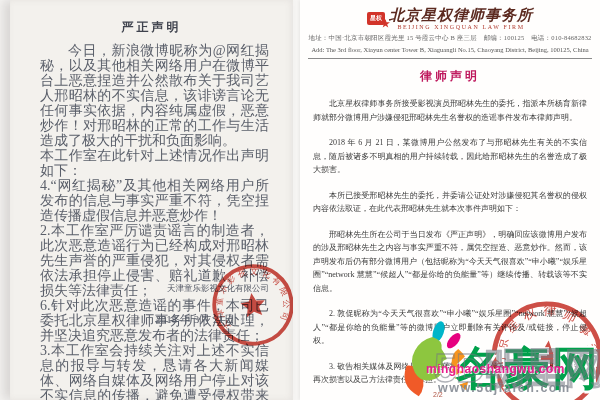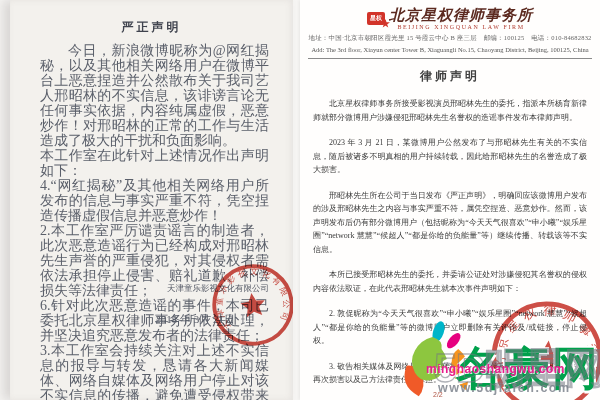--- a/index.html
+++ b/index.html
@@ -24,21 +24,21 @@
   .logo-box{position:relative;width:18px;height:13px;background:#d2342a;border-radius:2px;
             color:#fff;font-size:6px;line-height:13px;text-align:center;font-weight:bold;}
   .logo-star{position:absolute;right:-5px;bottom:-4px;color:#d2342a;font-size:10px;line-height:10px;}
   .firm-cn{font-size:15px;font-weight:bold;color:#5c2a20;letter-spacing:1px;
            font-family:"Liberation Serif",serif;font-style:italic;}
   .firm-en{font-size:6px;color:#b03a2e;letter-spacing:1.6px;margin-top:-1px;}
   .addr{font-size:6.5px;color:#666;text-align:center;margin-top:4px;letter-spacing:.2px;}
   .addr-en{font-size:6.5px;color:#555;text-align:center;margin-top:3px;}
   .head-rule{border:none;border-top:1px solid #8a8a8a;margin:5px 8px 0;}
   .page-right .doc-title{margin:9px 0 6px;text-align:center;font-size:12px;font-weight:bold;
-           letter-spacing:3px;color:#404040;font-family:Liberation Mono, monospace;}
+           letter-spacing:3px;color:#be185d;font-family:Liberation Mono, monospace;}
   .right-body{margin:0 13px;font-size:8px;line-height:13.5px;color:#3b3b3b;text-align:justify;}
   .right-body p{margin:12px 0 6px;text-indent:2em;}
   
   .seal{position:absolute;mix-blend-mode:multiply;opacity:.85;}
   .seal-left{left:200px;top:262px;width:86px;height:86px;transform:rotate(-8deg);}
   .seal-right{left:188px;top:298px;width:118px;height:118px;transform:rotate(6deg);}
   
   .wm{position:absolute;pointer-events:none;white-space:nowrap;font-family:"Liberation Sans",sans-serif;}
   .wm-flower{left:399px;top:320px;width:76px;height:84px;z-index:11;}
   .wm-green{left:456px;top:338px;z-index:12;font-size:46px;font-weight:900;color:#00a14b;
@@ -96,23 +96,23 @@
         </span>
       </div>
       <div class="addr">地址：中国·北京市朝阳区霞光里 15 号霞云中心 B 座三层　邮编：100125　电话：010-84682832</div>
       <div class="addr-en">Add: The 3rd floor, Xiayun center Tower B, Xiaguangli No.15, Chaoyang District, Beijing, 100125, China</div>
       <hr class="head-rule">
     </div>
 
     <h1 class="doc-title">律师声明</h1>
     <div class="right-body">
       <p>北京星权律师事务所接受影视演员邢昭林先生的委托，指派本所杨育新律师就部分微博用户涉嫌侵犯邢昭林先生名誉权的造谣事件发布本律师声明。</p>
-      <p>2023 年 3 月 21 日，某微博用户公然发布了与邢昭林先生有关的不实信息，随后被诸多不明真相的用户持续转载，因此给邢昭林先生的名誉造成了极大损害。</p>
+      <p>2018 年 6 月 21 日，某微博用户公然发布了与邢昭林先生有关的不实信息，随后被诸多不明真相的用户持续转载，因此给邢昭林先生的名誉造成了极大损害。</p>
+      <p>本所已接受邢昭林先生的委托，并委请公证处对涉嫌侵犯其名誉权的侵权内容依法取证，在此代表邢昭林先生就本次事件声明如下：</p>
       <p>邢昭林先生所在公司于当日发布《严正声明》，明确回应该微博用户发布的涉及邢昭林先生之内容与事实严重不符，属凭空捏造、恶意炒作。然而，该声明发布后仍有部分微博用户（包括昵称为“今天天气很喜欢”“申小曦”“娱乐星圈”“network 慧慧”“候超人”“都是你给的负能量”等）继续传播、转载该等不实信息。</p>
-      <p>本所已接受邢昭林先生的委托，并委请公证处对涉嫌侵犯其名誉权的侵权内容依法取证，在此代表邢昭林先生就本次事件声明如下：</p>
       <p>2. 敦促昵称为“今天天气很喜欢”“申小曦”“娱乐星圈”“network 慧慧”“候超人”“都是你给的负能量”等的微博用户立即删除有关评论及/或链接，停止侵权。</p>
       <p>3. 敬告相关媒体及网络用户停止传播相关不实信息，以避免对邢昭林先生再次损害以及己方法律责任的承担。</p>
       <p>4. 邢昭林先生将对拒不停止侵权行为的相关主体启动诉讼程序维护其合法权益，绝不姑息！（下无正文）</p>
     </div>
 
     <svg class="seal seal-right" viewBox="0 0 100 100">
       <circle cx="50" cy="50" r="45" fill="none" stroke="#c53026" stroke-width="4"></circle>
       <polygon fill="#c53026" points="50,36 54.2,45.4 64.3,46.3 56.7,53.1 59,63 50,57.8 41,63 43.3,53.1 35.7,46.3 45.8,45.4"></polygon>
       <defs>
           <path id="rsp" d="M 22.4,73.1 A 36,36 0 1 1 77.6,73.1"></path>

